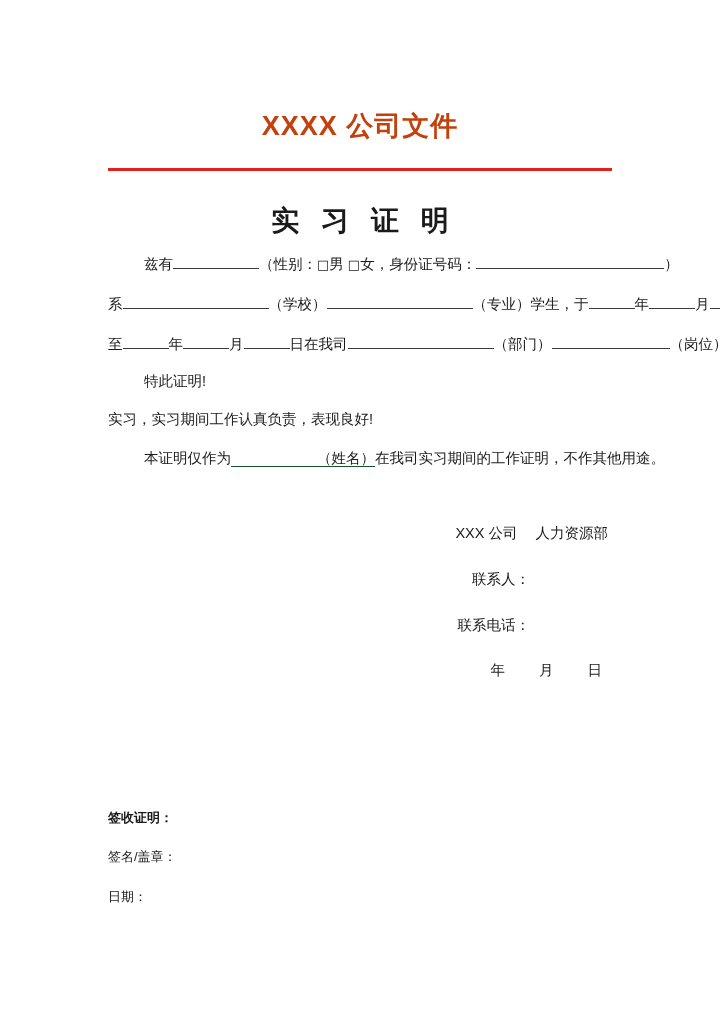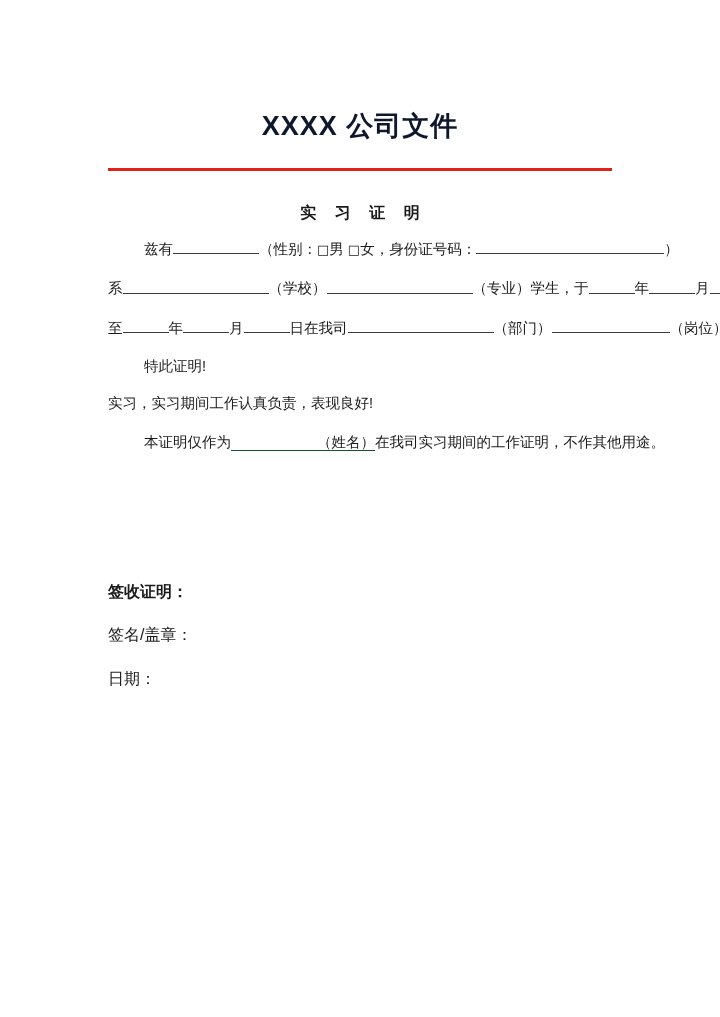--- a/index.html
+++ b/index.html
@@ -48,21 +48,21 @@
     height: 3px;
     width: 100%;
     background: #e2211c;
   }
 
   
   .doc-title {
     margin: 0;
     padding-top: 32px;
     text-align: center;
-    font-size: 16px;
+    font-size: 28px;
     font-weight: bold;
     letter-spacing: 7px;
     
     text-indent: 7px;
     line-height: 1.3;
   }
 
   
   .body-block {
     margin-top: 14px;
@@ -119,21 +119,21 @@
   .sig-org { padding-right: 4px; }
   .sig-gap { display: inline-block; width: 18px; }
   .sig-contact { padding-right: 82px; }
   .sig-phone   { padding-right: 82px; }
   .sig-date    { padding-right: 10px; letter-spacing: 0; }
   .date-gap { display: inline-block; width: 34px; }
 
   
   .receipt {
     margin-top: 128px;
-    font-size: 16px;
+    font-size: 13px;
     line-height: 1.35;
   }
   .receipt-heading {
     font-weight: bold;
     display: block;
     margin-bottom: 22px;
   }
   .receipt-line {
     display: block;
     white-space: nowrap;
@@ -144,21 +144,21 @@
     margin-bottom: 22px;
   }
   .receipt-field:last-child { margin-bottom: 12px; }
 </style>
 </head>
 <body>
 
 <div class="page">
   <div class="content">
 
-    <h1 class="masthead-title" style="color: #0f172a;">XXXX 公司文件</h1>
+    <h1 class="masthead-title" style="color: #c2410c;">XXXX 公司文件</h1>
     <div class="masthead-rule" style="background: rgb(226, 33, 28);"></div>
 
     <h2 class="doc-title">实 习 证 明</h2>
 
     <div class="body-block">
 
       <span class="line indent">
         <span>兹有</span><span class="blank w-md"></span><span>（性别：</span><span class="checkbox-glyph">□</span><span>男</span>&nbsp;<span class="checkbox-glyph">□</span><span>女</span><span>，身份证号码：</span><span class="blank w-xxl"></span><span>）</span>
       </span>
 
@@ -173,20 +173,30 @@
       <span class="line indent">特此证明!</span>
 
       <span class="line">实习，实习期间工作认真负责，表现良好!</span>
 
       <span class="line indent">
         <span>本证明仅作为</span><span class="u-text"><span class="blank w-md" style="border-bottom:none"></span><span>（姓名）</span></span><span>在我司实习期间的工作证明，不作其他用途。</span>
       </span>
 
     </div>
 
+    <div class="signature">
+      <span class="sig-line sig-org">
+        <span>XXX 公司</span><span class="sig-gap"></span><span>人力资源部</span>
+      </span>
+      <span class="sig-line sig-contact">联系人：</span>
+      <span class="sig-line sig-phone">联系电话：</span>
+      <span class="sig-line sig-date">
+        <span>年</span><span class="date-gap"></span><span>月</span><span class="date-gap"></span><span>日</span>
+      </span>
+    </div>
 
     <div class="receipt">
       <span class="receipt-heading">签收证明：</span>
 
 
       <span class="receipt-field">签名/盖章：</span>
       <span class="receipt-field">日期：</span>
     </div>
 
   </div>

